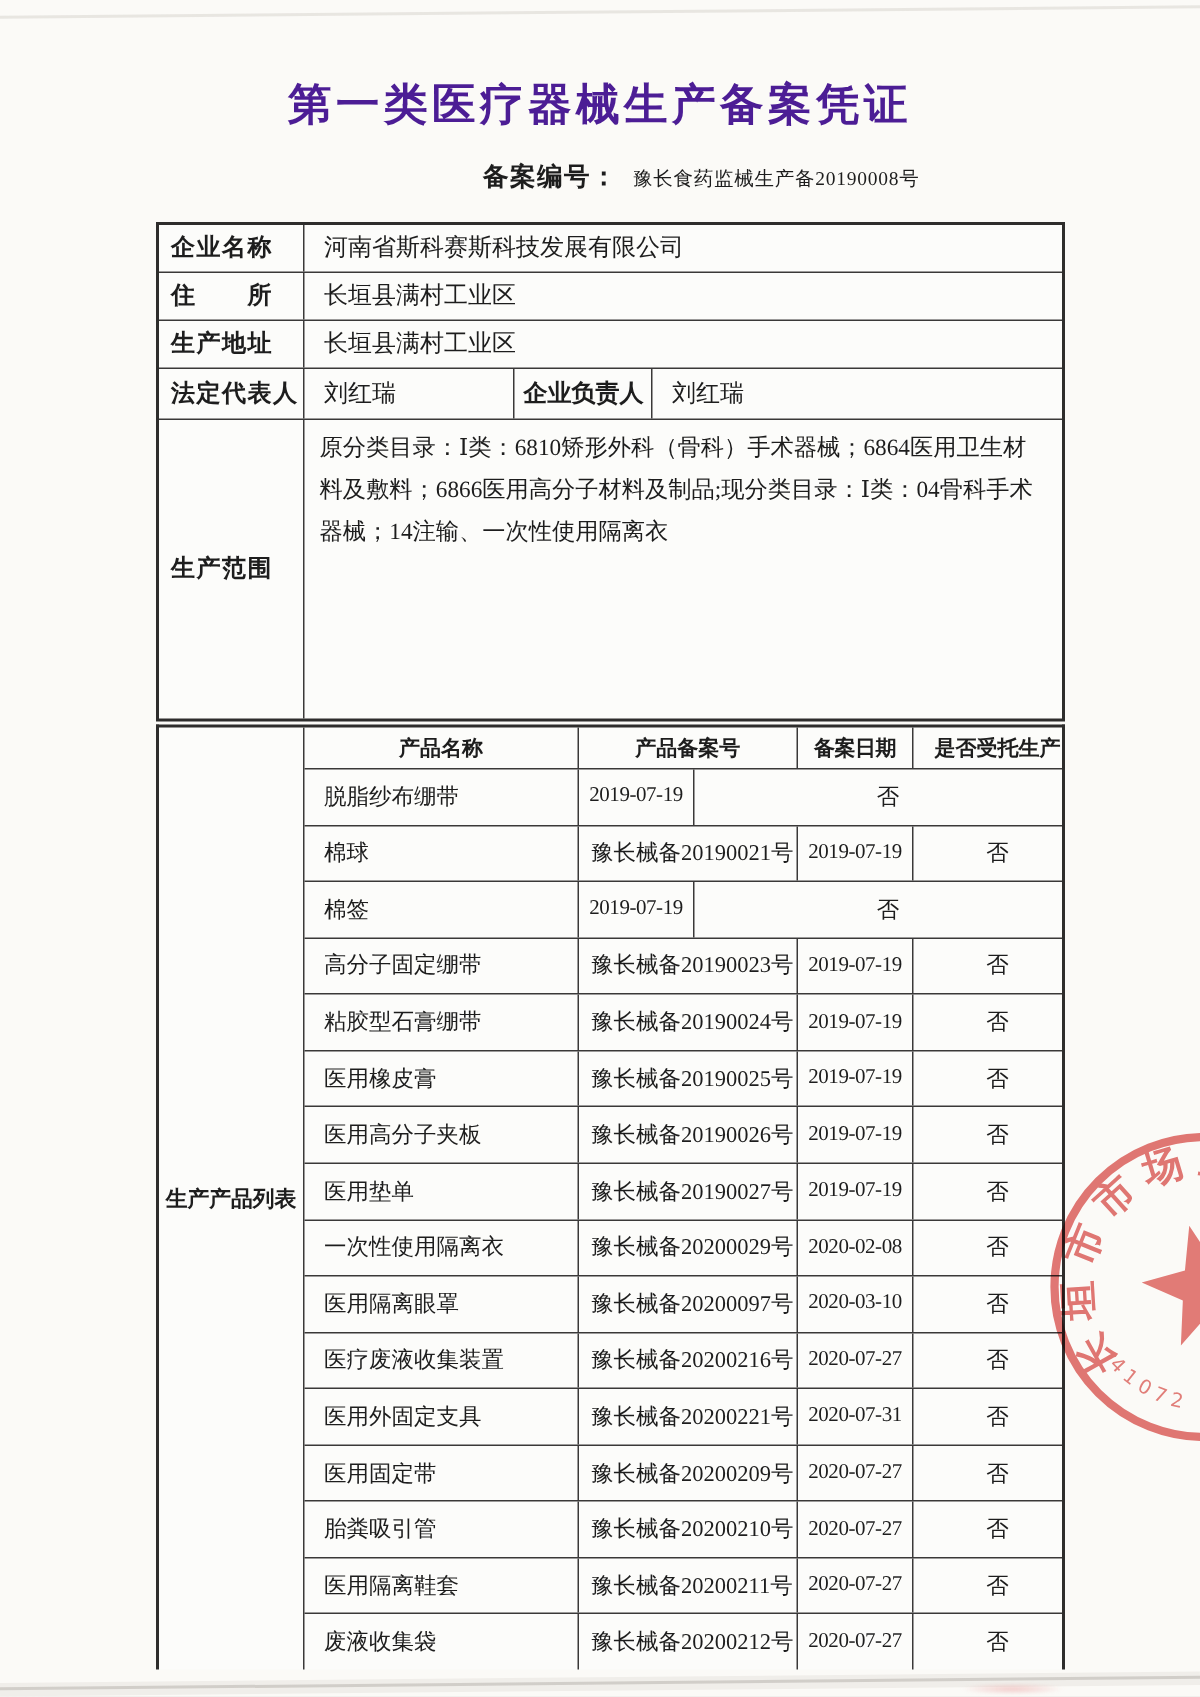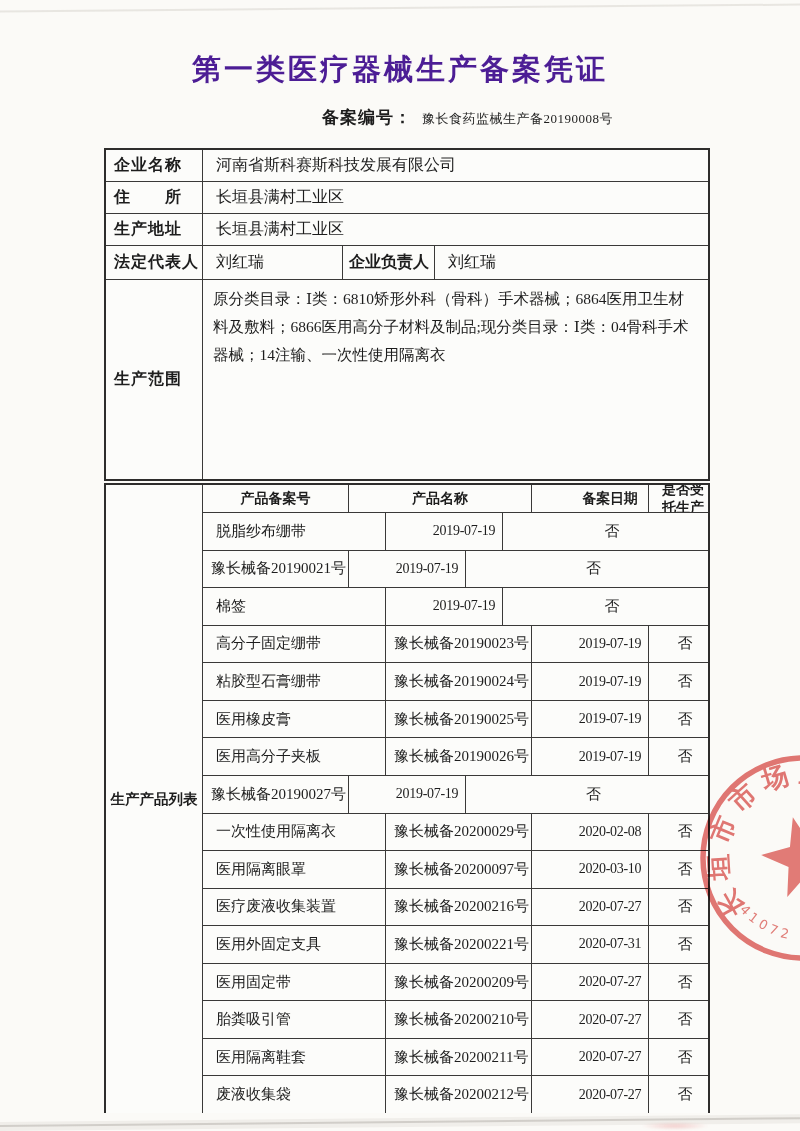--- a/index.html
+++ b/index.html
@@ -43,21 +43,21 @@
   .side-label{width:97px;flex:none;box-sizing:border-box;border-right:1.5px solid #3a3938;
     display:flex;align-items:center;justify-content:center;font-weight:700;font-size:14.5px;letter-spacing:0;}
   .prod-right{flex:1;display:flex;flex-direction:column;}
   .p-head{display:flex;height:28px;flex:none;box-sizing:border-box;border-bottom:1.5px solid #3a3938;}
   .p-row{display:flex;flex:1;box-sizing:border-box;border-bottom:1.5px solid #3a3938;}
   .p-row:last-child{border-bottom:none;}
   .pc{box-sizing:border-box;border-right:1.5px solid #3a3938;display:flex;align-items:center;overflow:hidden;}
   .pc:last-child{border-right:none;margin-left:13px;}
   .c-name{width:183px;flex:none;padding-left:13px;font-size:15px;}
   .c-no{width:146px;flex:none;padding-left:8px;font-size:15px;}
-  .c-date{width:77px;flex:none;justify-content:center;font-size:14px;letter-spacing:-0.3px;margin-left:40px;}
+  .c-date{width:77px;flex:none;justify-content:center;font-size:14px;letter-spacing:-0.3px;}
   .c-ent{flex:1;justify-content:center;font-size:15px;}
   .p-head .pc{font-weight:700;font-size:14px;justify-content:center;padding-left:0;}
 
   .seal{position:absolute;left:680px;top:743px;opacity:.82;mix-blend-mode:multiply;pointer-events:none;}
 </style>
 </head>
 <body>
 
 <div class="page">
 
@@ -91,33 +91,34 @@
     <div class="row scope-row">
       <div class="cell lbl">生产范围</div>
       <div class="cell scope-text">原分类目录：Ⅰ类：6810矫形外科（骨科）手术器械；6864医用卫生材料及敷料；6866医用高分子材料及制品;现分类目录：Ⅰ类：04骨科手术器械；14注输、一次性使用隔离衣</div>
     </div>
   </div>
 
   <div class="tbl prod-tbl">
     <div class="side-label">生产产品列表</div>
     <div class="prod-right">
       <div class="p-head">
+        <div class="pc c-name">产品名称</div>
         <div class="pc c-no">产品备案号</div>
-        <div class="pc c-name">产品名称</div>
         <div class="pc c-date">备案日期</div>
         <div class="pc c-ent">是否受托生产</div>
       </div>
       <div style="display:flex;flex-direction:column;flex:1;text-align:right;">
     <div class="p-row">
       <div class="pc c-name">脱脂纱布绷带</div>
       <div class="pc c-date">2019-07-19</div>
       <div class="pc c-ent">否</div>
     </div>
 
     <div class="p-row">
+      <div class="pc c-name">棉球</div>
       <div class="pc c-no">豫长械备20190021号</div>
       <div class="pc c-date">2019-07-19</div>
       <div class="pc c-ent">否</div>
     </div>
 
     <div class="p-row">
       <div class="pc c-name">棉签</div>
       <div class="pc c-date">2019-07-19</div>
       <div class="pc c-ent">否</div>
     </div>
@@ -144,20 +145,21 @@
     </div>
 
     <div class="p-row">
       <div class="pc c-name">医用高分子夹板</div>
       <div class="pc c-no">豫长械备20190026号</div>
       <div class="pc c-date">2019-07-19</div>
       <div class="pc c-ent">否</div>
     </div>
 
     <div class="p-row">
+      <div class="pc c-name">医用垫单</div>
       <div class="pc c-no">豫长械备20190027号</div>
       <div class="pc c-date">2019-07-19</div>
       <div class="pc c-ent">否</div>
     </div>
 
     <div class="p-row">
       <div class="pc c-name">一次性使用隔离衣</div>
       <div class="pc c-no">豫长械备20200029号</div>
       <div class="pc c-date">2020-02-08</div>
       <div class="pc c-ent">否</div>

